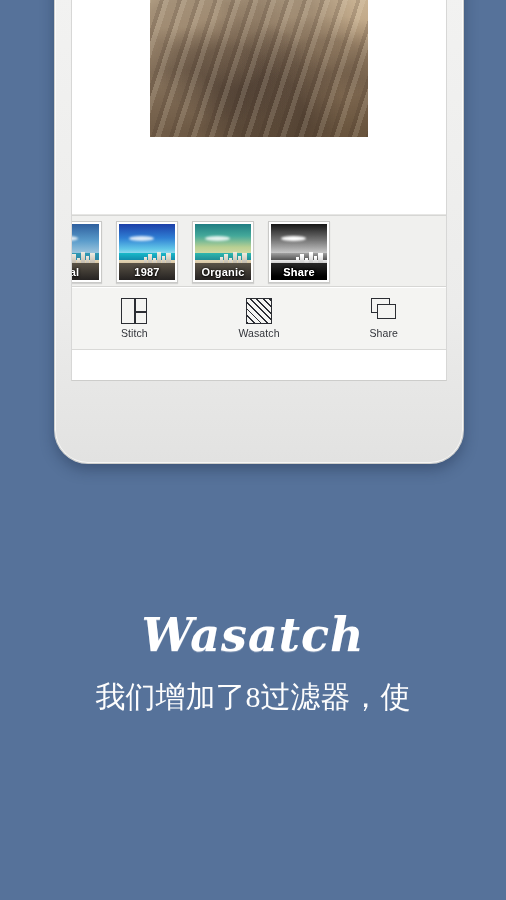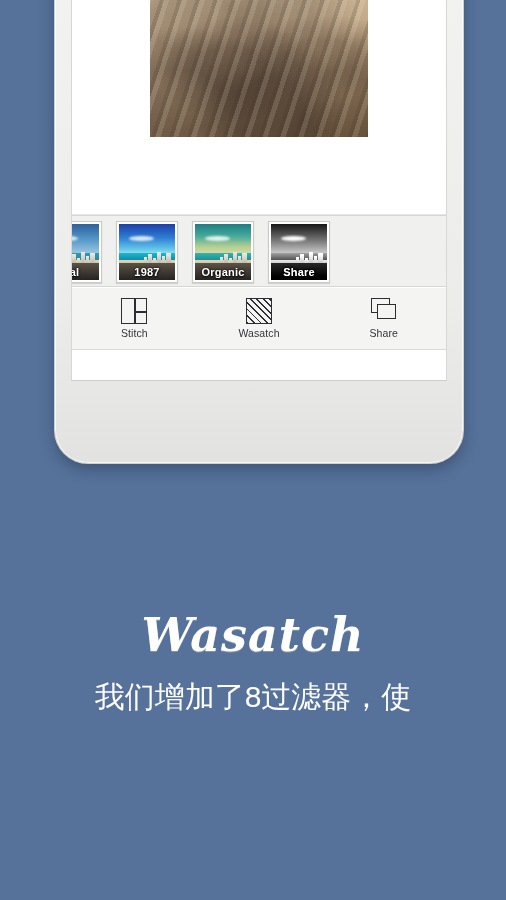--- a/index.html
+++ b/index.html
@@ -176,21 +176,21 @@
     letter-spacing:1px;
     text-shadow:0 1px 0 rgba(255,255,255,.25);
   }
   #caption-body{
     margin-top:20px;
     font-size:30px;
     line-height:1.28;
     font-weight:400;
     color:#fdfdfd;
   }
-  #caption-body div{ white-space:nowrap; }
+  #caption-body div{ white-space:nowrap;font-family:Liberation Serif, serif; }
 </style>
 </head>
 <body>
 
 <div id="phone-mockup">
   <div id="phone-screen">
 
     <div id="photo-canvas">
       <div id="main-photo">
 

